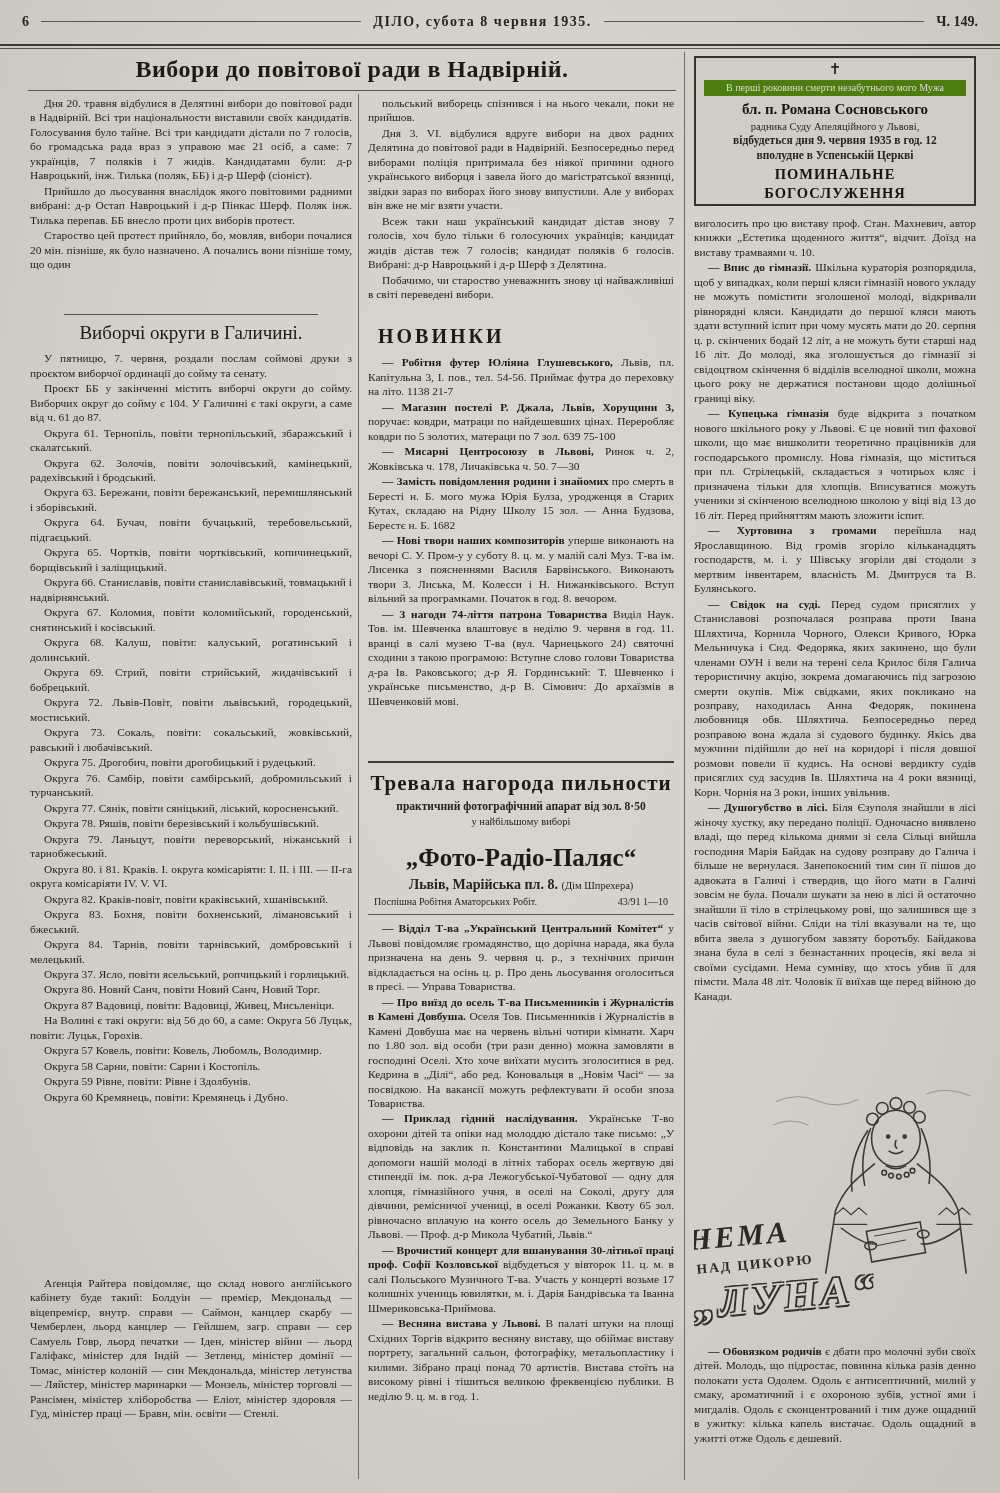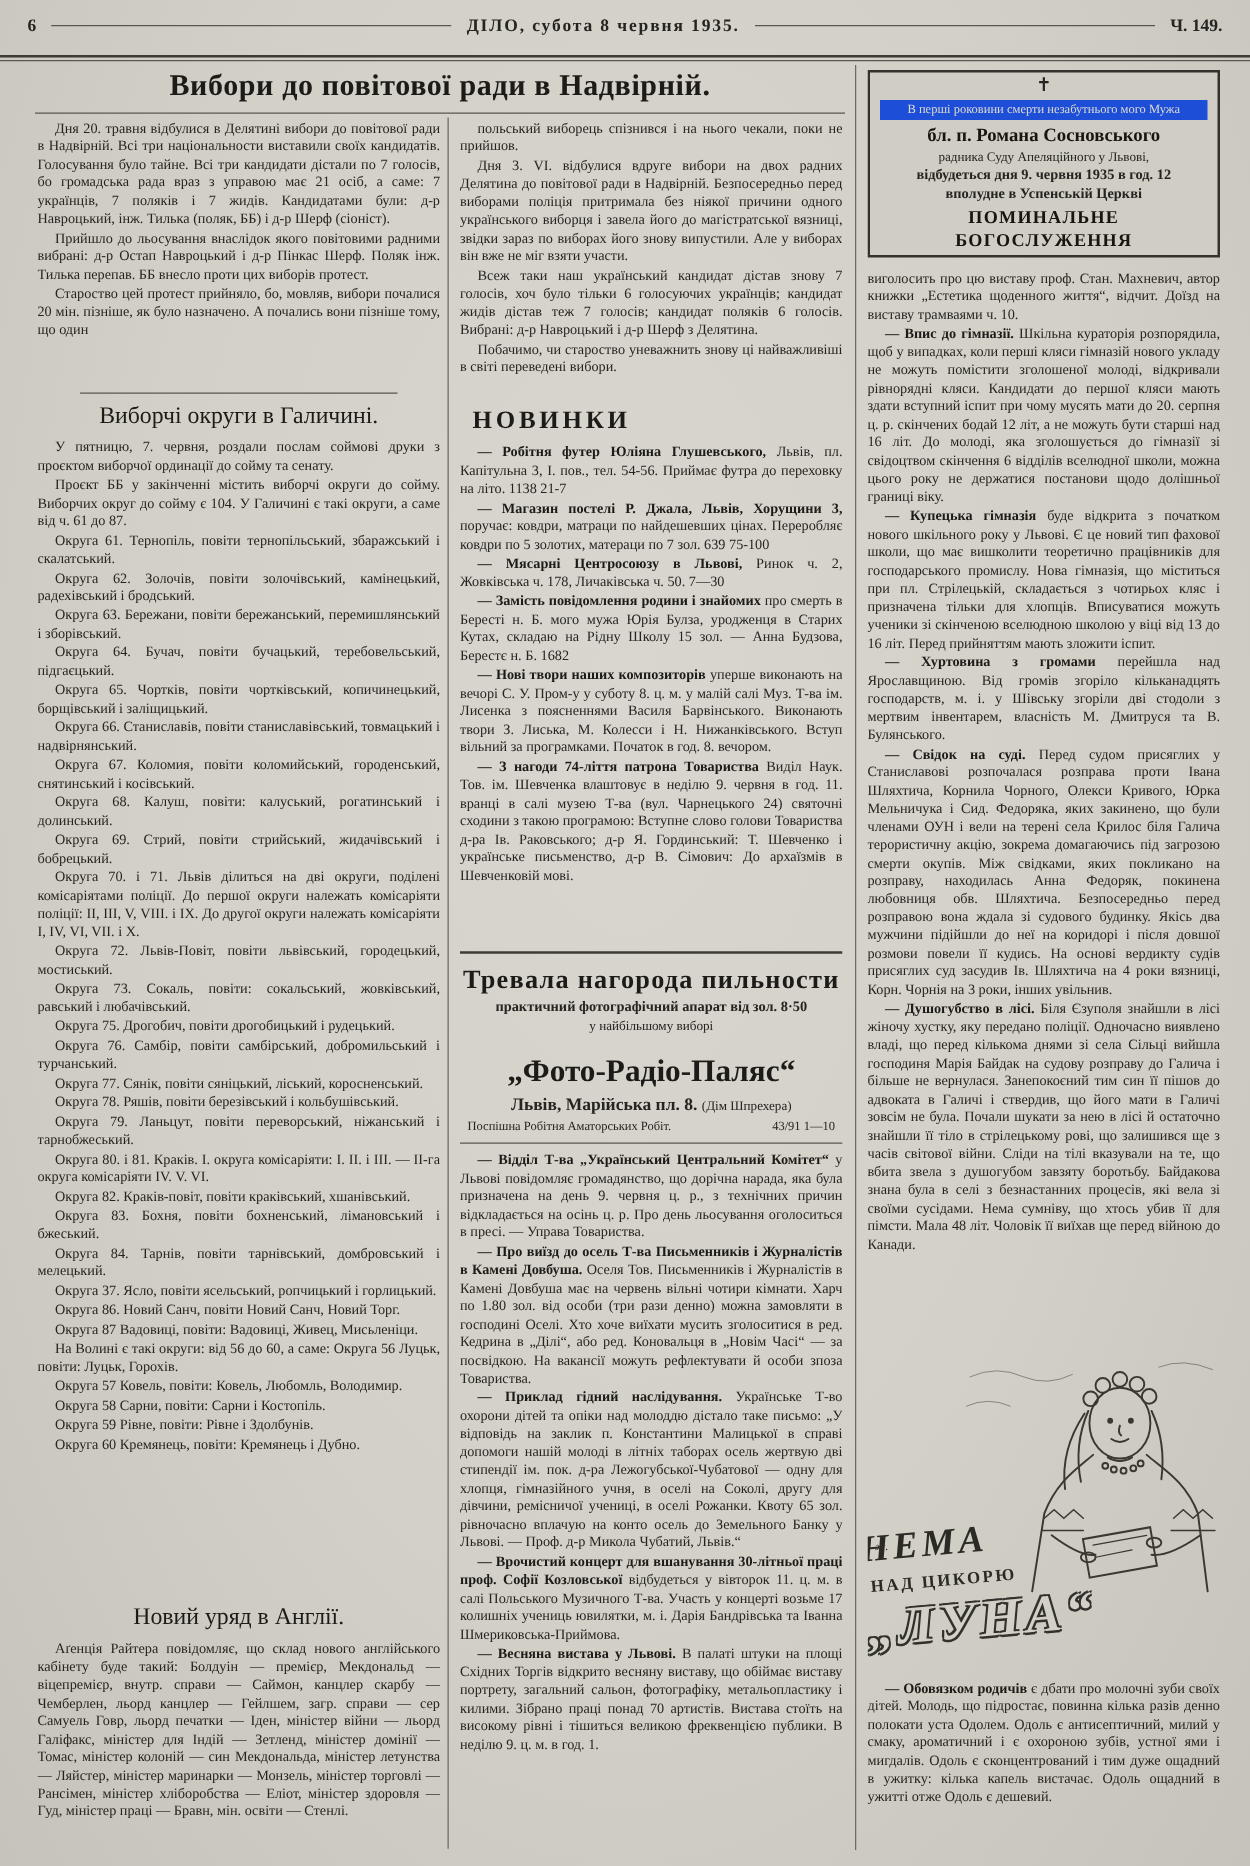--- a/index.html
+++ b/index.html
@@ -48,21 +48,21 @@
   .pa-2 { font-size:11.5px; font-weight:bold; margin-top:2px; }
   .pa-3 { font-size:10.5px; margin-top:1px; }
   .pa-name { font-size:25px; font-weight:bold; margin-top:14px; color:#1d1b17; }
   .pa-addr { font-size:14px; font-weight:bold; margin-top:2px; }
   .pa-addr .note { font-size:10.5px; font-weight:normal; }
   .pa-foot { display:flex; justify-content:space-between; font-size:10px; margin-top:3px; padding:0 4px; }
   
   .obituary { border:2px solid #34322c; background:#d0cdc5; text-align:center;
               padding:4px 8px 6px; height:150px; margin-bottom:10px; overflow:hidden; }
   .ob-cross { font-size:15px; line-height:1; }
-  .ob-band { background:#1d4ed8; color:#dedbd3; font-size:10px; padding:1.5px 2px; margin:3px 0 4px; }
+  .ob-band { background:#4d7c0f; color:#dedbd3; font-size:10px; padding:1.5px 2px; margin:3px 0 4px; }
   .ob-name { font-size:15px; font-weight:bold; color:#17150f; }
   .ob-l2 { font-size:10.5px; margin-top:1px; }
   .ob-l3, .ob-l4 { font-size:11.5px; font-weight:bold; }
   .ob-service { font-size:14.5px; font-weight:bold; letter-spacing:1px; margin-top:3px; color:#17150f; }
   .ob-foot { display:flex; justify-content:space-between; align-items:baseline; margin-top:2px; padding:0 6px; }
   .ob-sig { font-size:12px; font-weight:bold; }
   .col3-items { min-height:862px; }
   
   .luna { position:relative; height:258px; margin:4px 0 4px; overflow:hidden; }
   .luna svg { position:absolute; right:0; top:0; }
@@ -111,21 +111,20 @@
           <p class="para">Проєкт ББ у закінченні містить виборчі округи до сойму. Виборчих округ до сойму є 104. У Галичині є такі округи, а саме від ч. 61 до 87.</p>
           <p class="para">Округа 61. Тернопіль, повіти тернопільський, збаражський і скалатський.</p>
           <p class="para">Округа 62. Золочів, повіти золочівський, камінецький, радехівський і бродський.</p>
           <p class="para">Округа 63. Бережани, повіти бережанський, перемишлянський і зборівський.</p>
           <p class="para">Округа 64. Бучач, повіти бучацький, теребовельський, підгаєцький.</p>
           <p class="para">Округа 65. Чортків, повіти чортківський, копичинецький, борщівський і заліщицький.</p>
           <p class="para">Округа 66. Станиславів, повіти станиславівський, товмацький і надвірнянський.</p>
           <p class="para">Округа 67. Коломия, повіти коломийський, городенський, снятинський і косівський.</p>
           <p class="para">Округа 68. Калуш, повіти: калуський, рогатинський і долинський.</p>
           <p class="para">Округа 69. Стрий, повіти стрийський, жидачівський і бобрецький.</p>
-          <p class="para">Округа 70. і 71. Львів ділиться на дві округи, поділені комісаріятами поліції. До першої округи належать комісаріяти поліції: II, III, V, VIII. і IX. До другої округи належать комісаріяти I, IV, VI, VII. і X.</p>
           <p class="para">Округа 72. Львів-Повіт, повіти львівський, городецький, мостиський.</p>
           <p class="para">Округа 73. Сокаль, повіти: сокальський, жовківський, равський і любачівський.</p>
           <p class="para">Округа 75. Дрогобич, повіти дрогобицький і рудецький.</p>
           <p class="para">Округа 76. Самбір, повіти самбірський, добромильський і турчанський.</p>
           <p class="para">Округа 77. Сянік, повіти сяніцький, ліський, коросненський.</p>
           <p class="para">Округа 78. Ряшів, повіти березівський і кольбушівський.</p>
           <p class="para">Округа 79. Ланьцут, повіти переворський, ніжанський і тарнобжеський.</p>
           <p class="para">Округа 80. і 81. Краків. І. округа комісаріяти: І. ІІ. і ІІІ. — ІІ-га округа комісаріяти IV. V. VI.</p>
           <p class="para">Округа 82. Краків-повіт, повіти краківський, хшанівський.</p>
           <p class="para">Округа 83. Бохня, повіти бохненський, лімановський і бжеський.</p>
@@ -135,21 +134,20 @@
           <p class="para">Округа 87 Вадовиці, повіти: Вадовиці, Живец, Мисьленіци.</p>
           <p class="para">На Волині є такі округи: від 56 до 60, а саме: Округа 56 Луцьк, повіти: Луцьк, Горохів.</p>
           <p class="para">Округа 57 Ковель, повіти: Ковель, Любомль, Володимир.</p>
           <p class="para">Округа 58 Сарни, повіти: Сарни і Костопіль.</p>
           <p class="para">Округа 59 Рівне, повіти: Рівне і Здолбунів.</p>
           <p class="para">Округа 60 Кремянець, повіти: Кремянець і Дубно.</p>
         </div>
     </div>
 
     <div>
-      <h2 class="sect-title">Новий уряд в Англії.</h2>
       <div>
           <p class="para">Аґенція Райтера повідомляє, що склад нового англійського кабінету буде такий: Болдуін — премієр, Мекдональд — віцепремієр, внутр. справи — Саймон, канцлер скарбу — Чемберлен, льорд канцлер — Гейлшем, загр. справи — сер Самуель Говр, льорд печатки — Іден, міністер війни — льорд Галіфакс, міністер для Індій — Зетленд, міністер домінії — Томас, міністер колоній — син Мекдональда, міністер летунства — Ляйстер, міністер маринарки — Монзель, міністер торговлі — Рансімен, міністер хліборобства — Еліот, міністер здоровля — Гуд, міністер праці — Бравн, мін. освіти — Стенлі.</p>
         </div>
     </div>
   </div>
 
   <div class="col col2">
     <div class="block-lead2">
         <p class="para">польський виборець спізнився і на нього чекали, поки не прийшов.</p>
         <p class="para">Дня 3. VI. відбулися вдруге вибори на двох радних Делятина до повітової ради в Надвірній. Безпосередньо перед виборами поліція притримала без ніякої причини одного українського виборця і завела його до магістратської вязниці, звідки зараз по виборах його знову випустили. Але у виборах він вже не міг взяти участи.</p>

